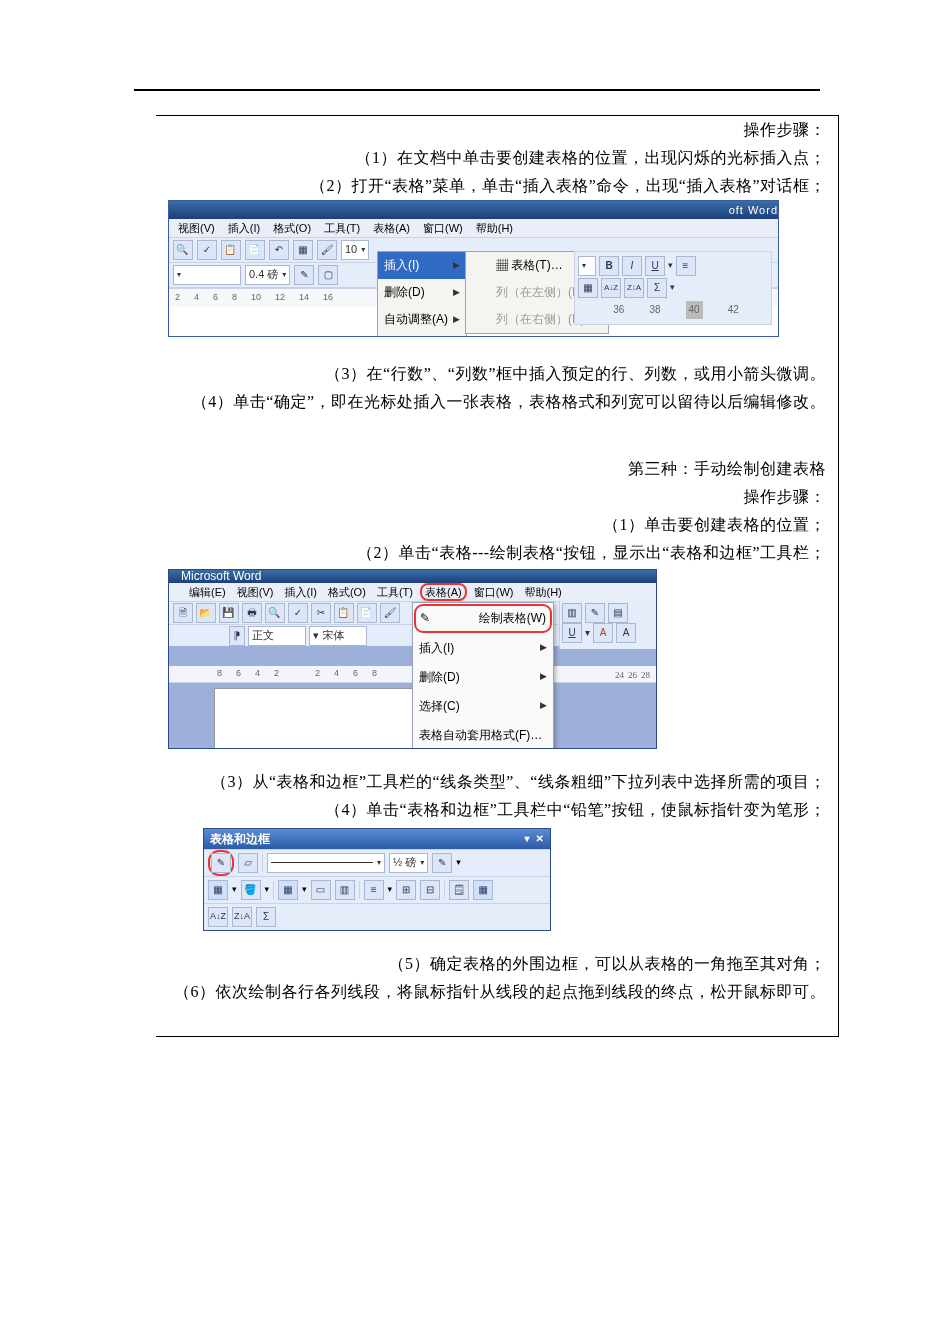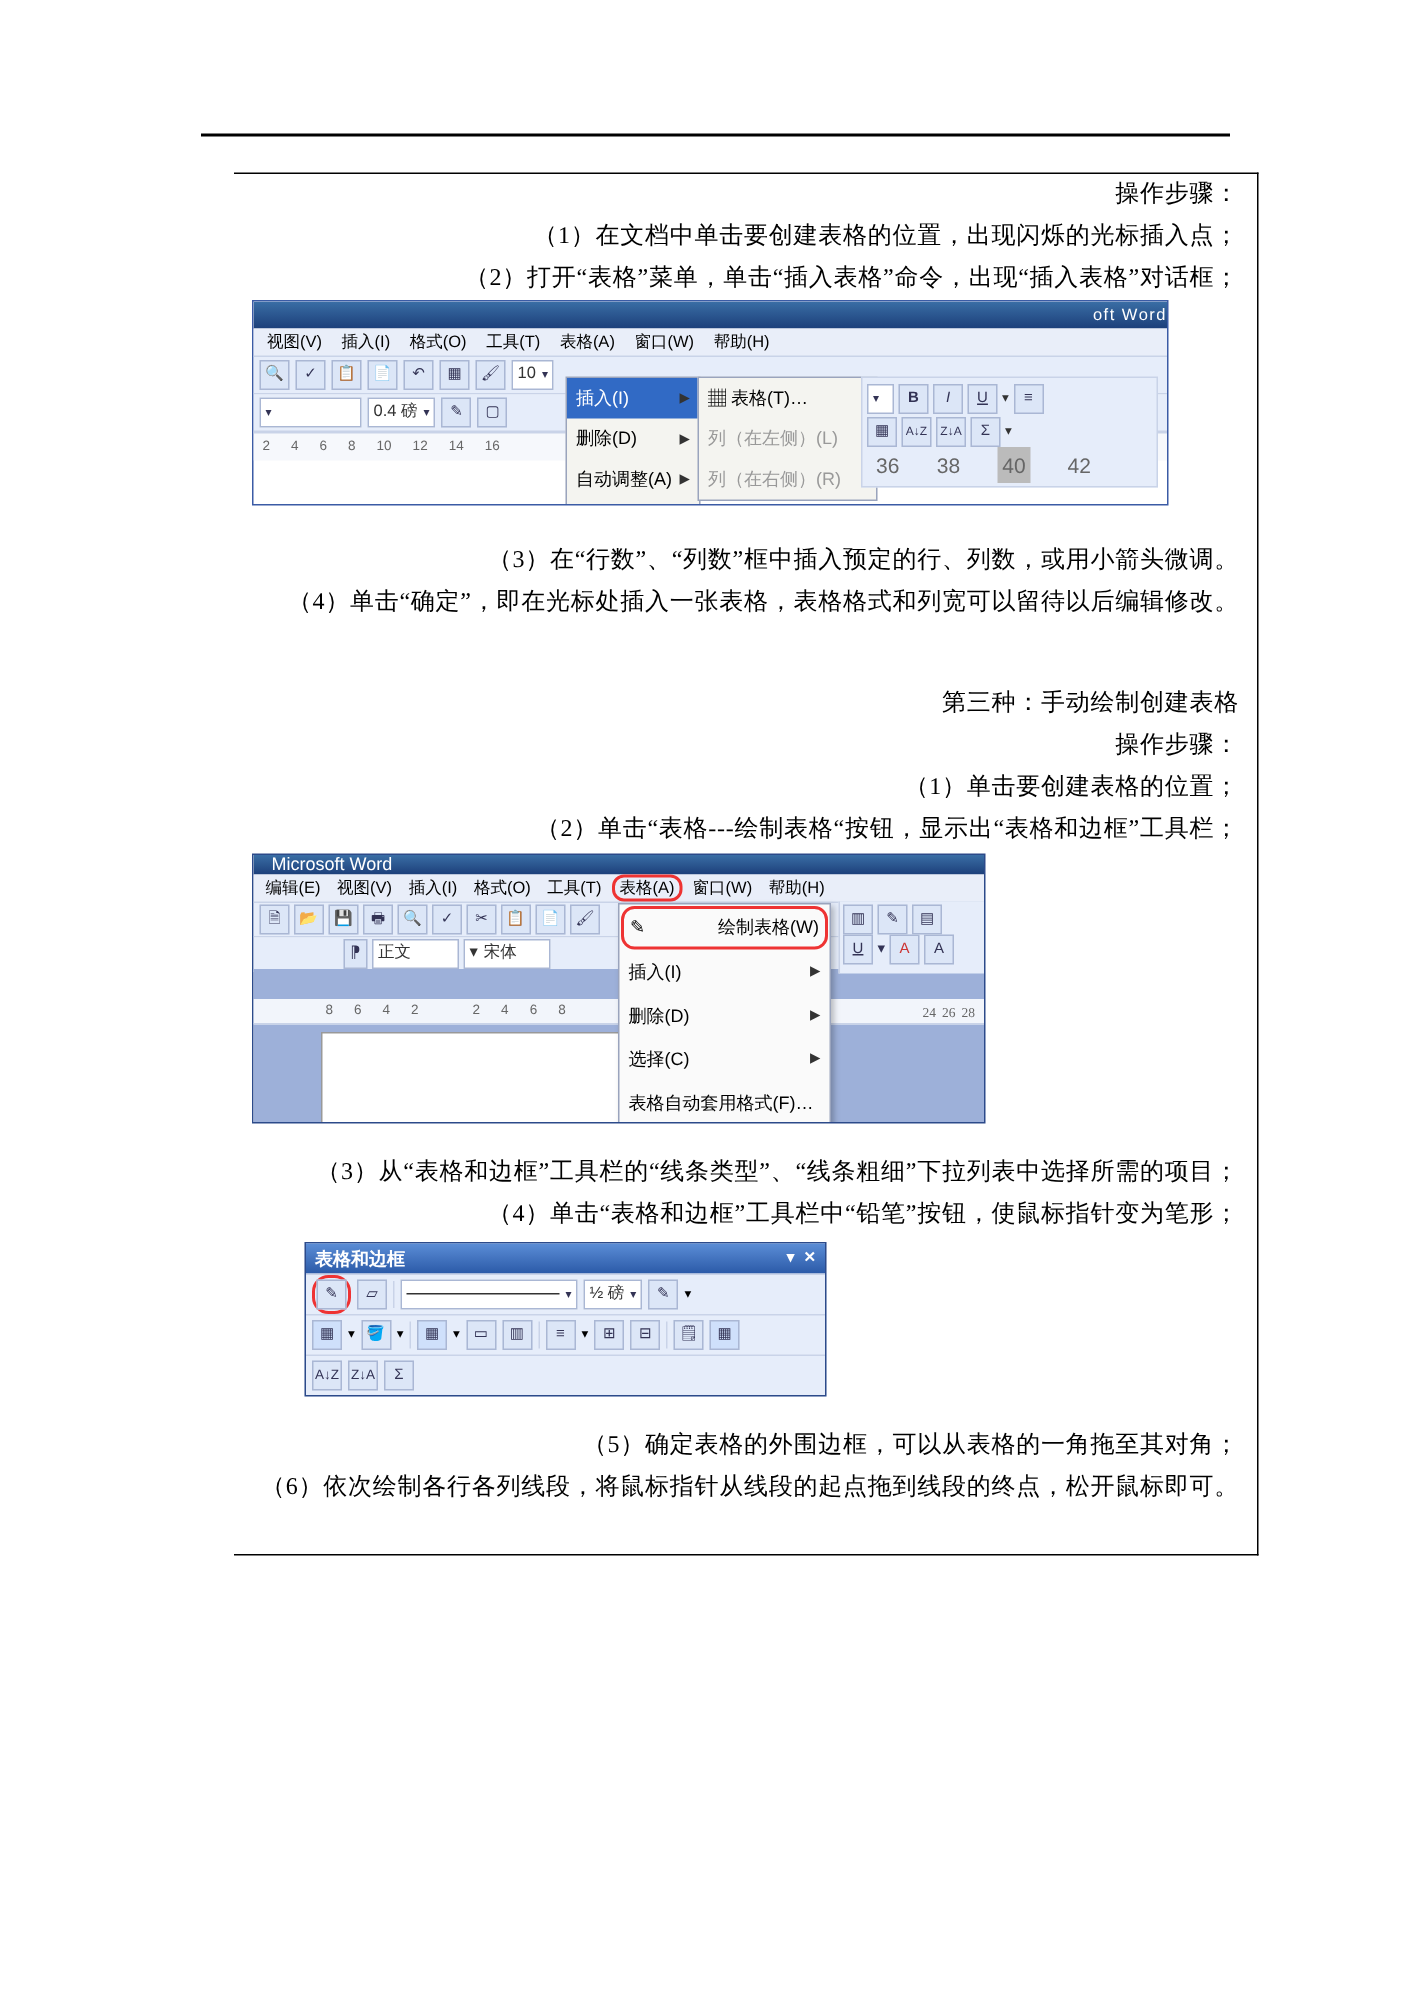--- a/index.html
+++ b/index.html
@@ -137,20 +137,21 @@
     color: #fff;
   }
   .shot1 .submenu {
     position: absolute;
     left: 296px; top: 50px;
     width: 118px;
     background: #f4f4f0;
     border: 1px solid #9aa4bd;
     font-size: 12px;
     font-family: "SimSun", sans-serif;
+    padding-left: 24px;
   }
   .shot1 .submenu .mi.disabled { color: #999; }
   .shot1 .right-toolbar {
     position: absolute;
     right: 6px; top: 50px;
     width: 190px;
     background: #e6edfa;
     border: 1px solid #c9d3e8;
     font-size: 11px;
     padding: 3px;
@@ -183,21 +184,21 @@
     font-family: Tahoma, sans-serif;
     padding-left: 12px;
     line-height: 13px;
   }
   .shot2 .menubar {
     height: 18px;
     background: #e9eef9;
     font-size: 11px;
     font-family: "SimSun", sans-serif;
     color: #000;
-    padding-left: 4px;
+    padding-left: 16px;
     border-bottom: 1px solid #c9d3e8;
   }
   .shot2 .menubar span {
     display: inline-block;
     padding: 2px 4px;
     line-height: 14px;
   }
   .shot2 .menubar span.hl {
     border: 2px solid #e33;
     border-radius: 8px;
@@ -428,21 +429,21 @@
             <span style="font-size:9px;">▾</span>
             <span class="ticon">≡</span>
           </div>
           <div class="row">
             <span class="ticon">▦</span>
             <span class="ticon" style="font-size:8px;">A↓Z</span>
             <span class="ticon" style="font-size:8px;">Z↓A</span>
             <span class="ticon">Σ</span>
             <span style="font-size:9px;">▾</span>
           </div>
-          <div class="row" style="gap:25px;padding-left:6px;font-size:14px;color:#666;">
+          <div class="row" style="gap:25px;padding-left:6px;font-size:10px;color:#666;justify-content:center;">
             <span>36</span>
             <span>38</span>
             <span style="background:#bbb;padding:0 3px;">40</span>
             <span>42</span>
           </div>
         </div>
       </div>
 
       <div class="section-gap"></div>
       <p class="para">（3）在“行数”、“列数”框中插入预定的行、列数，或用小箭头微调。</p>

